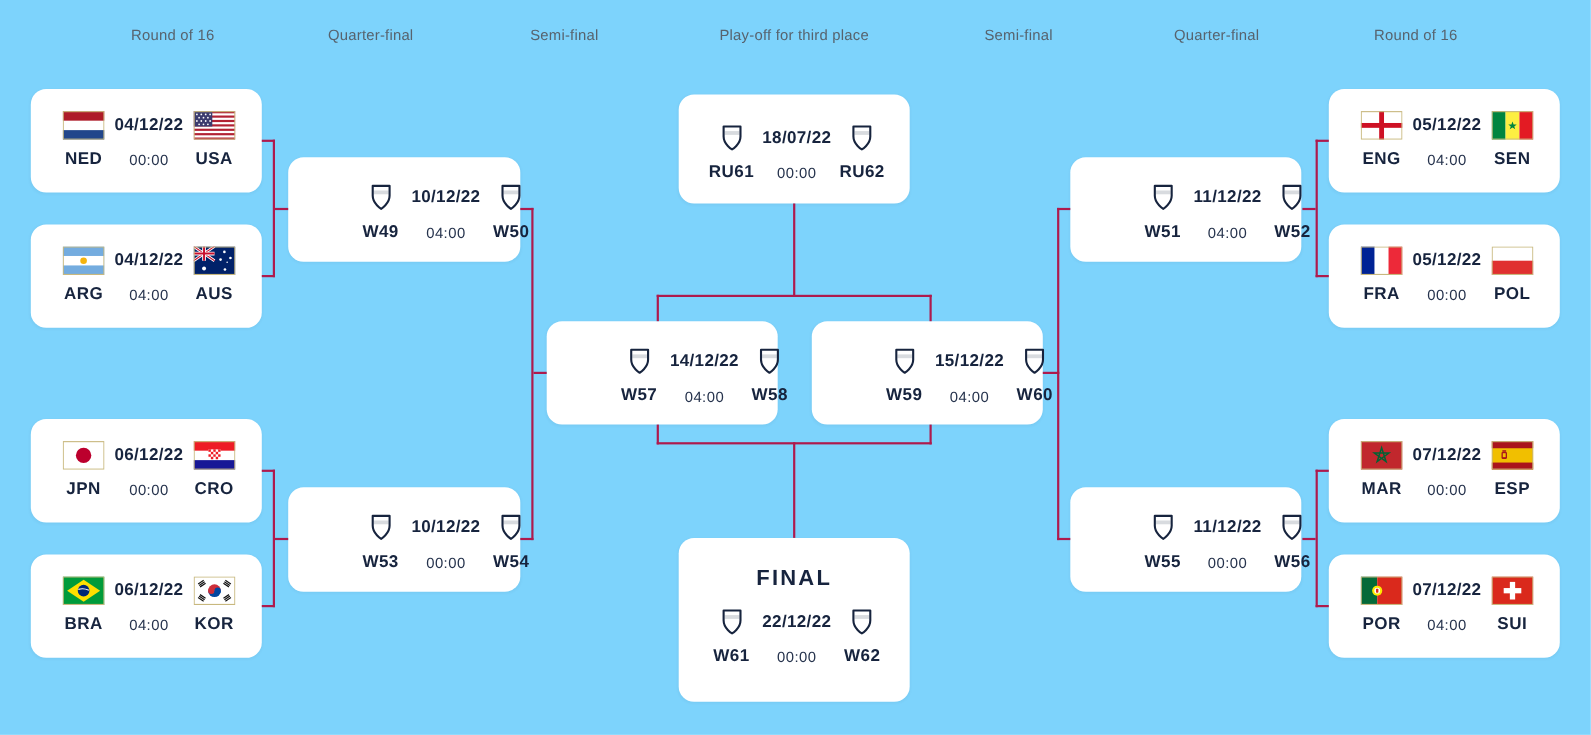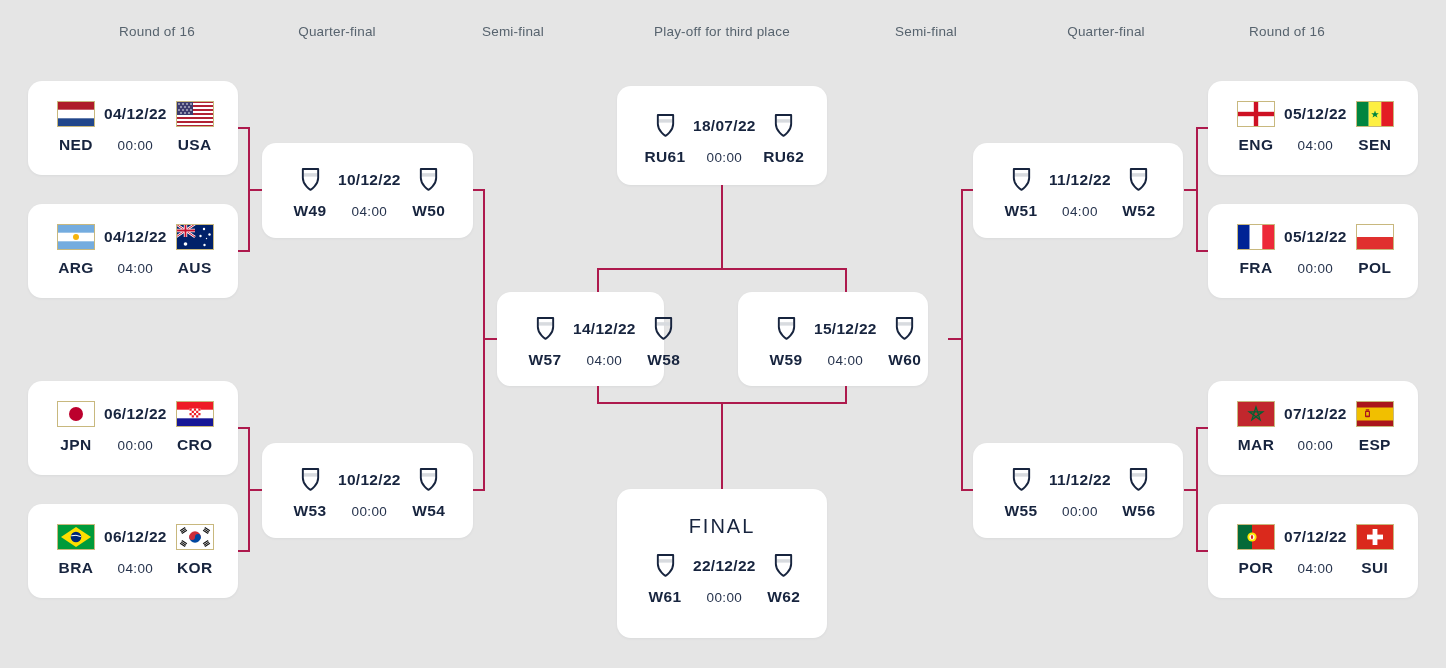--- a/index.html
+++ b/index.html
@@ -1,44 +1,44 @@
 <!DOCTYPE html>
 <html><head>
 <meta charset="utf-8">
 <style>
   html,body{margin:0;padding:0;}
   .board{
     position:relative;
     width:1446px;height:668px;
-    background:#e5e5e5;
+    background:#7dd3fc;
     font-family:"Liberation Sans", sans-serif;
     overflow:hidden;
   }
   .round-header{
     position:absolute;top:24px;transform:translateX(-50%);
     font-size:13.5px;color:#57636E;letter-spacing:.2px;white-space:nowrap;
   }
   .card{
     position:absolute;background:#fff;border-radius:14px;
     box-shadow:0 1px 3px rgba(27,34,56,.05);
   }
   .cg{
     display:grid;grid-template-columns:56px 1fr 56px;
     justify-items:center;align-items:center;
     padding:20px 20px 0;row-gap:9px;
   }
-  .cg.sm{padding-top:23px;}
+  .cg.sm{padding-top:23px;margin-left:36px;}
   .date{font-size:15.5px;font-weight:bold;color:#17243E;letter-spacing:.3px;white-space:nowrap;}
   .time{font-size:13.5px;color:#26334D;letter-spacing:.4px;}
   .code{font-size:15.5px;font-weight:bold;color:#17243E;letter-spacing:.4px;}
   .flag-wrap{display:block;width:38px;height:26px;line-height:0;}
   .shield-wrap{display:block;width:23px;height:27px;line-height:0;}
   .final-title{
     text-align:center;padding-top:26px;
-    font-size:20px;color:#17243E;letter-spacing:2px;font-weight:400;
+    font-size:20px;color:#17243E;letter-spacing:2px;font-weight:700;
   }
   .ln{position:absolute;background:#AE1A4D;}
 </style>
 </head>
 <body>
 
 <div class="board">
 
   <div class="round-header" style="left:157px">Round of 16</div>
   <div class="round-header" style="left:337px">Quarter-final</div>
@@ -256,42 +256,42 @@
             <rect x="5" y="7.4" width="14" height="3.6" fill="#D8DBDF"></rect>
             <path d="M4 3 H20 V12.5 C20 20 12 24.8 12 24.8 C12 24.8 4 20 4 12.5 Z" fill="none" stroke="#17243E" stroke-width="2" stroke-linejoin="round"></path>
           </svg>
       </span>
       <span class="code">W53</span>
       <span class="time">00:00</span>
       <span class="code">W54</span>
     </div>
   </div>
 
-  <div class="card" style="left:497px;top:292px;width:167px;height:94px">
+  <div class="card" style="left:497px;top:292px;width:210px;height:94px">
     <div class="cg sm">
       <span class="shield-wrap">
         <svg viewBox="0 0 24 28" width="23" height="27">
             <rect x="5" y="7.4" width="14" height="3.6" fill="#D8DBDF"></rect>
             <path d="M4 3 H20 V12.5 C20 20 12 24.8 12 24.8 C12 24.8 4 20 4 12.5 Z" fill="none" stroke="#17243E" stroke-width="2" stroke-linejoin="round"></path>
           </svg>
       </span>
       <span class="date">14/12/22</span>
       <span class="shield-wrap">
         <svg viewBox="0 0 24 28" width="23" height="27">
             <rect x="5" y="7.4" width="14" height="3.6" fill="#D8DBDF"></rect>
             <path d="M4 3 H20 V12.5 C20 20 12 24.8 12 24.8 C12 24.8 4 20 4 12.5 Z" fill="none" stroke="#17243E" stroke-width="2" stroke-linejoin="round"></path>
           </svg>
       </span>
       <span class="code">W57</span>
       <span class="time">04:00</span>
       <span class="code">W58</span>
     </div>
   </div>
 
-  <div class="card" style="left:738px;top:292px;width:190px;height:94px">
+  <div class="card" style="left:738px;top:292px;width:210px;height:94px">
     <div class="cg sm">
       <span class="shield-wrap">
         <svg viewBox="0 0 24 28" width="23" height="27">
             <rect x="5" y="7.4" width="14" height="3.6" fill="#D8DBDF"></rect>
             <path d="M4 3 H20 V12.5 C20 20 12 24.8 12 24.8 C12 24.8 4 20 4 12.5 Z" fill="none" stroke="#17243E" stroke-width="2" stroke-linejoin="round"></path>
           </svg>
       </span>
       <span class="date">15/12/22</span>
       <span class="shield-wrap">
         <svg viewBox="0 0 24 28" width="23" height="27">

